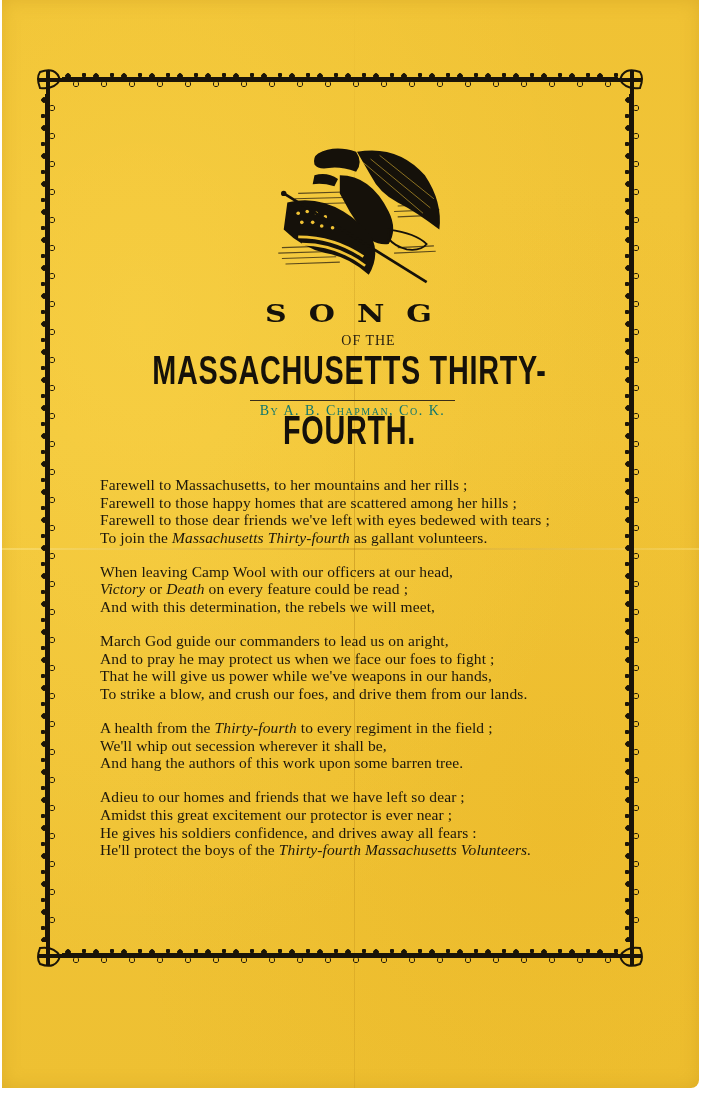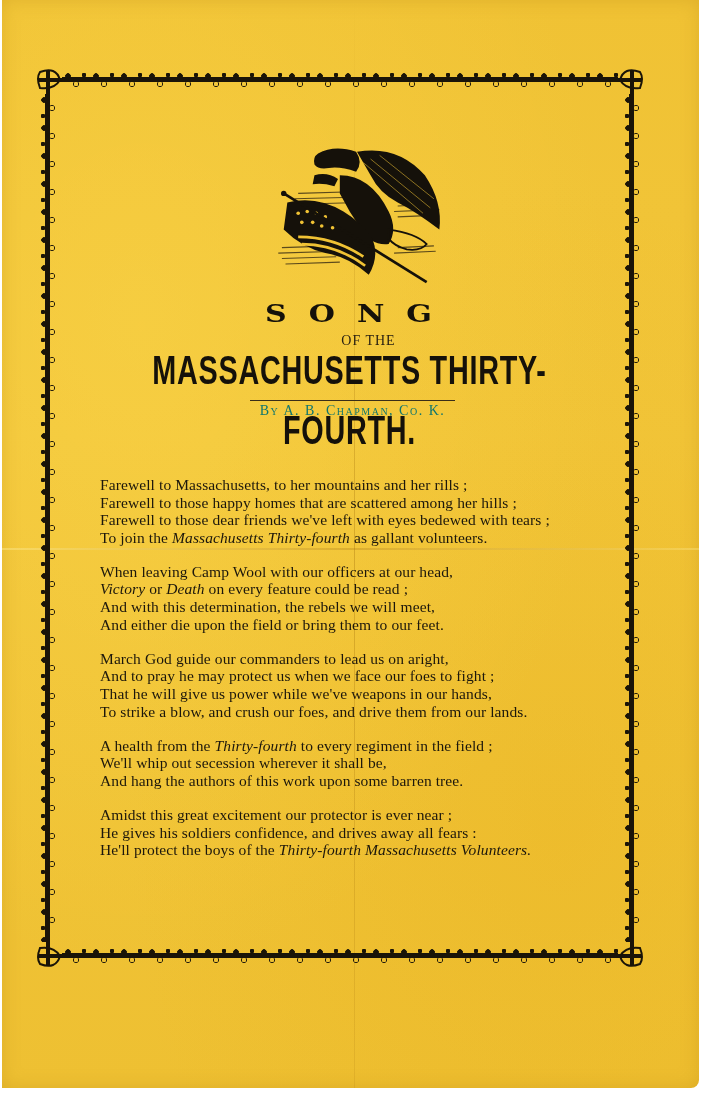--- a/index.html
+++ b/index.html
@@ -235,31 +235,31 @@
   <div class="stanza">
     <div class="line">Farewell to Massachusetts, to her mountains and her rills ;</div>
     <div class="line">Farewell to those happy homes that are scattered among her hills ;</div>
     <div class="line">Farewell to those dear friends we've left with eyes bedewed with tears ;</div>
     <div class="line">To join the <i>Massachusetts Thirty-fourth</i> as gallant volunteers.</div>
   </div>
   <div class="stanza">
     <div class="line">When leaving Camp Wool  with our officers at our head,</div>
     <div class="line"><i>Victory</i> or <i>Death</i> on every feature could be read ;</div>
     <div class="line">And with this determination, the rebels we will meet,</div>
-    <div class="line">And either die upon the field or bring them to our feet.</div>
   </div>
   <div class="stanza">
     <div class="line">March God guide our commanders to lead us on aright,</div>
     <div class="line">And to pray he may protect us when we face our foes to fight ;</div>
     <div class="line">That he will give us power while we've weapons in our hands,</div>
     <div class="line">To strike a blow, and crush our foes, and drive them from our lands.</div>
   </div>
   <div class="stanza">
     <div class="line">A health from the <i>Thirty-fourth</i> to every regiment in the field ;</div>
     <div class="line">We'll whip out secession wherever it shall be,</div>
     <div class="line">And hang the authors of this work upon some barren tree.</div>
   </div>
   <div class="stanza">
+    <div class="line">Adieu to our homes and friends that we have left so dear ;</div>
     <div class="line">Amidst this great excitement our protector is ever near ;</div>
     <div class="line">He gives his soldiers confidence, and drives away all fears :</div>
     <div class="line">He'll protect the boys of the <i>Thirty-fourth Massachusetts Volunteers.</i></div>
   </div>
 </div>
 
 </body></html>

